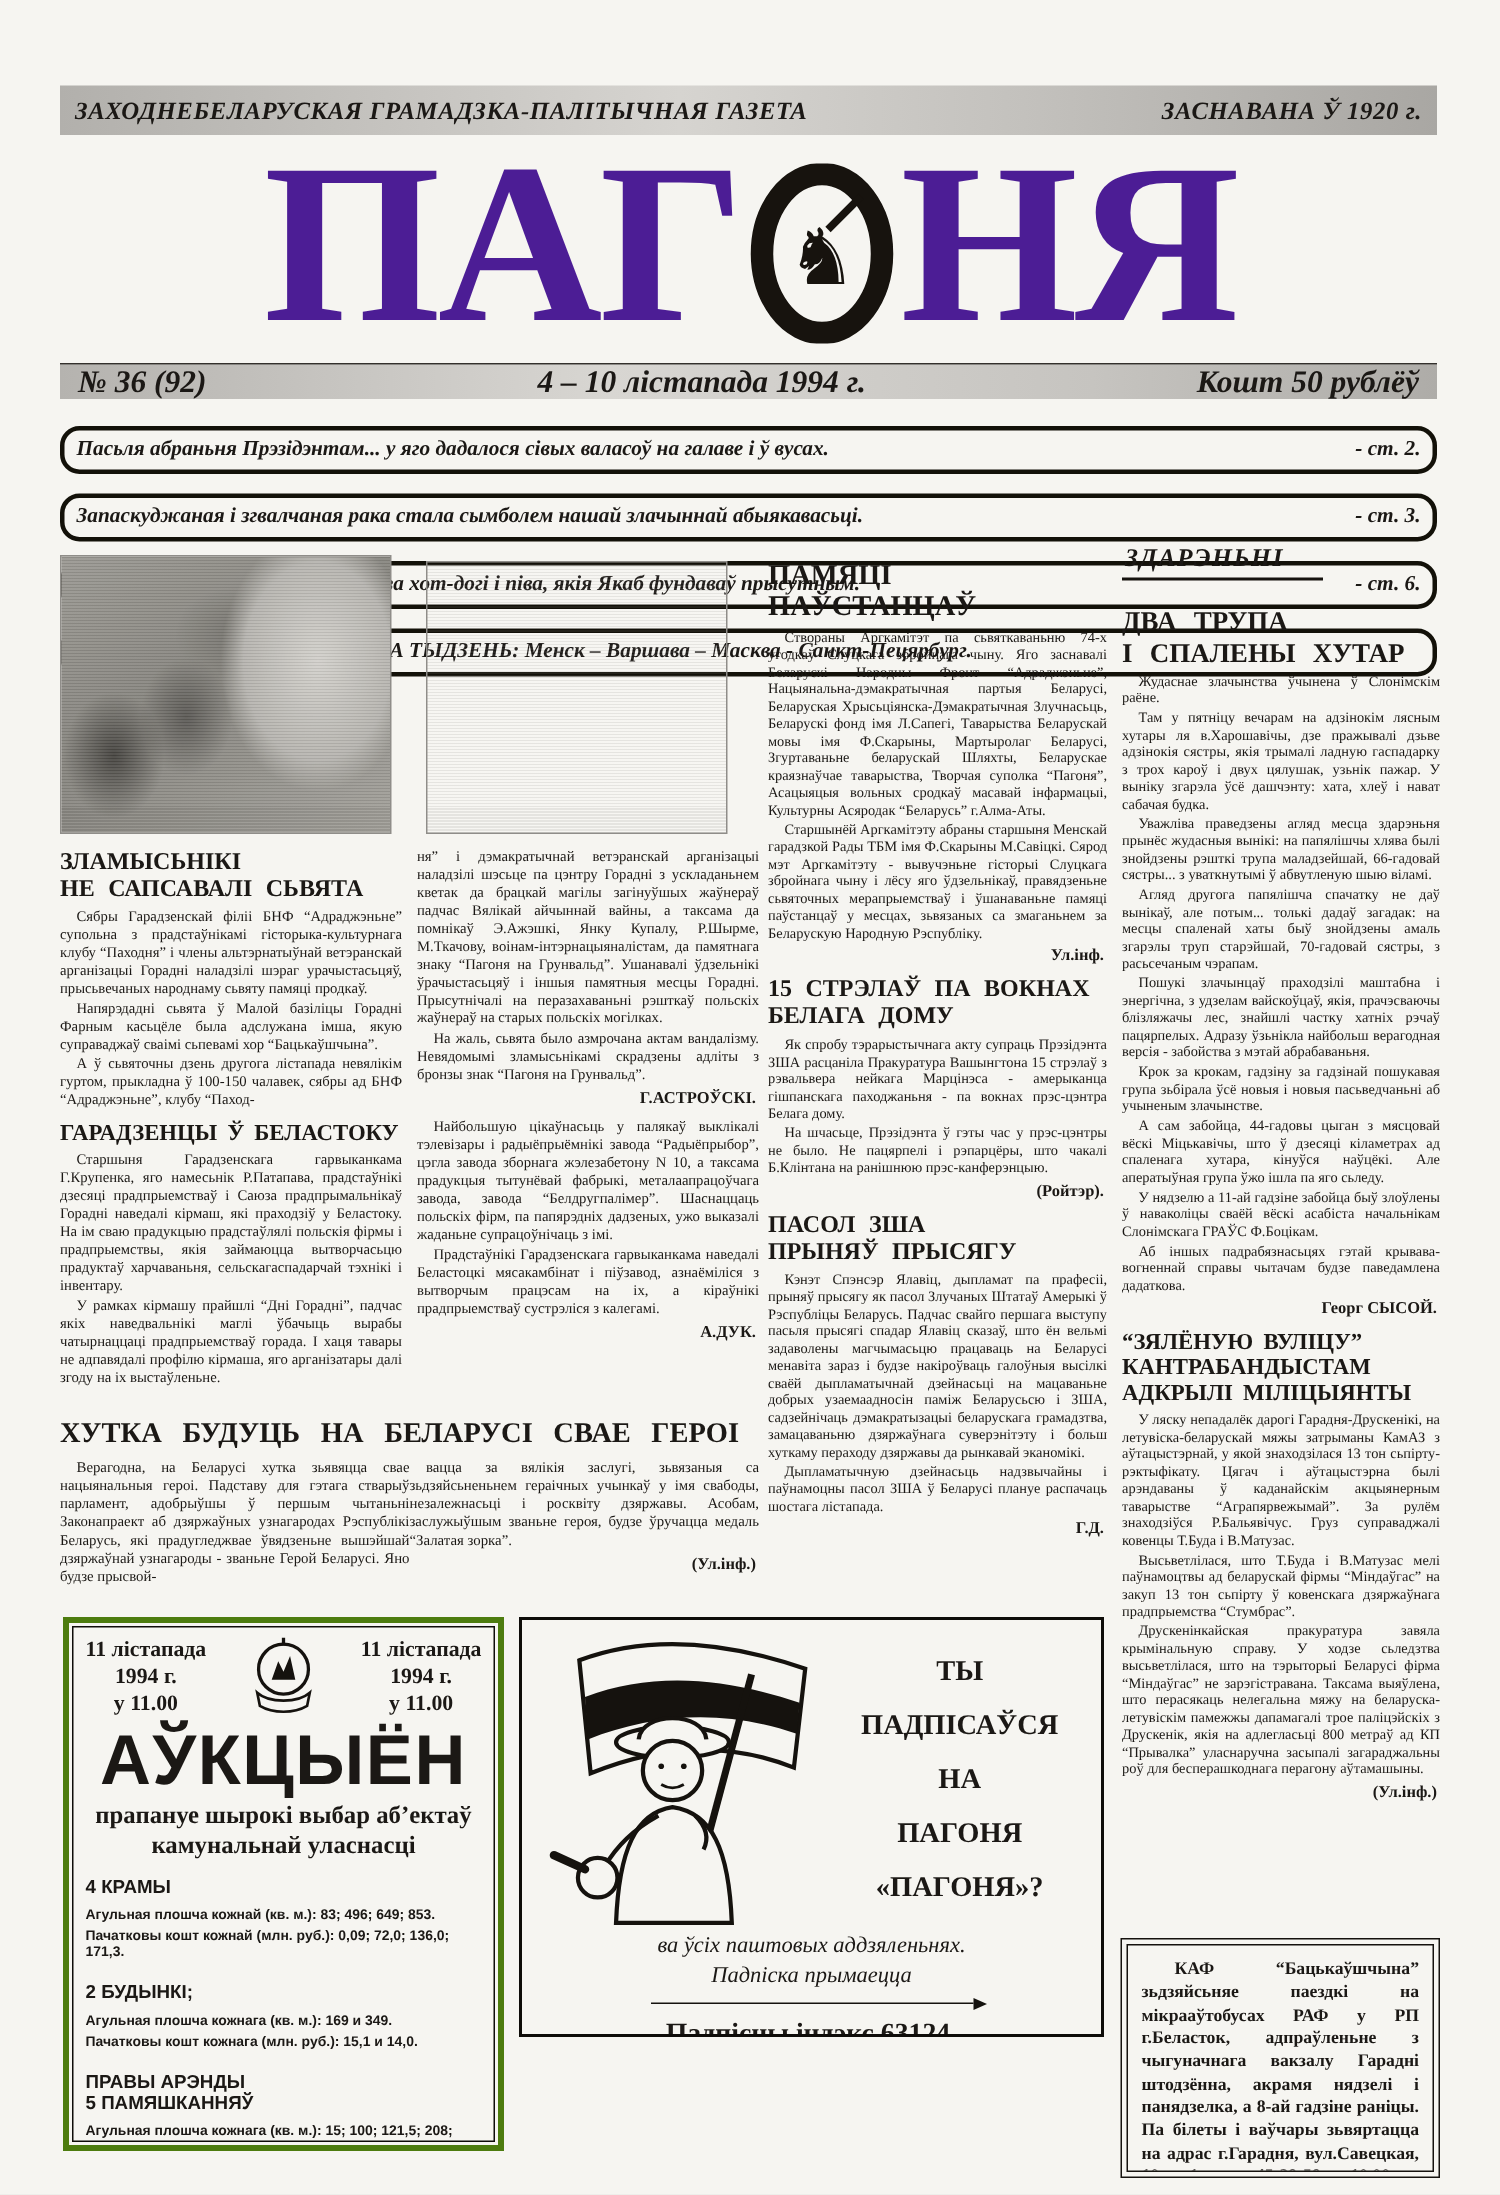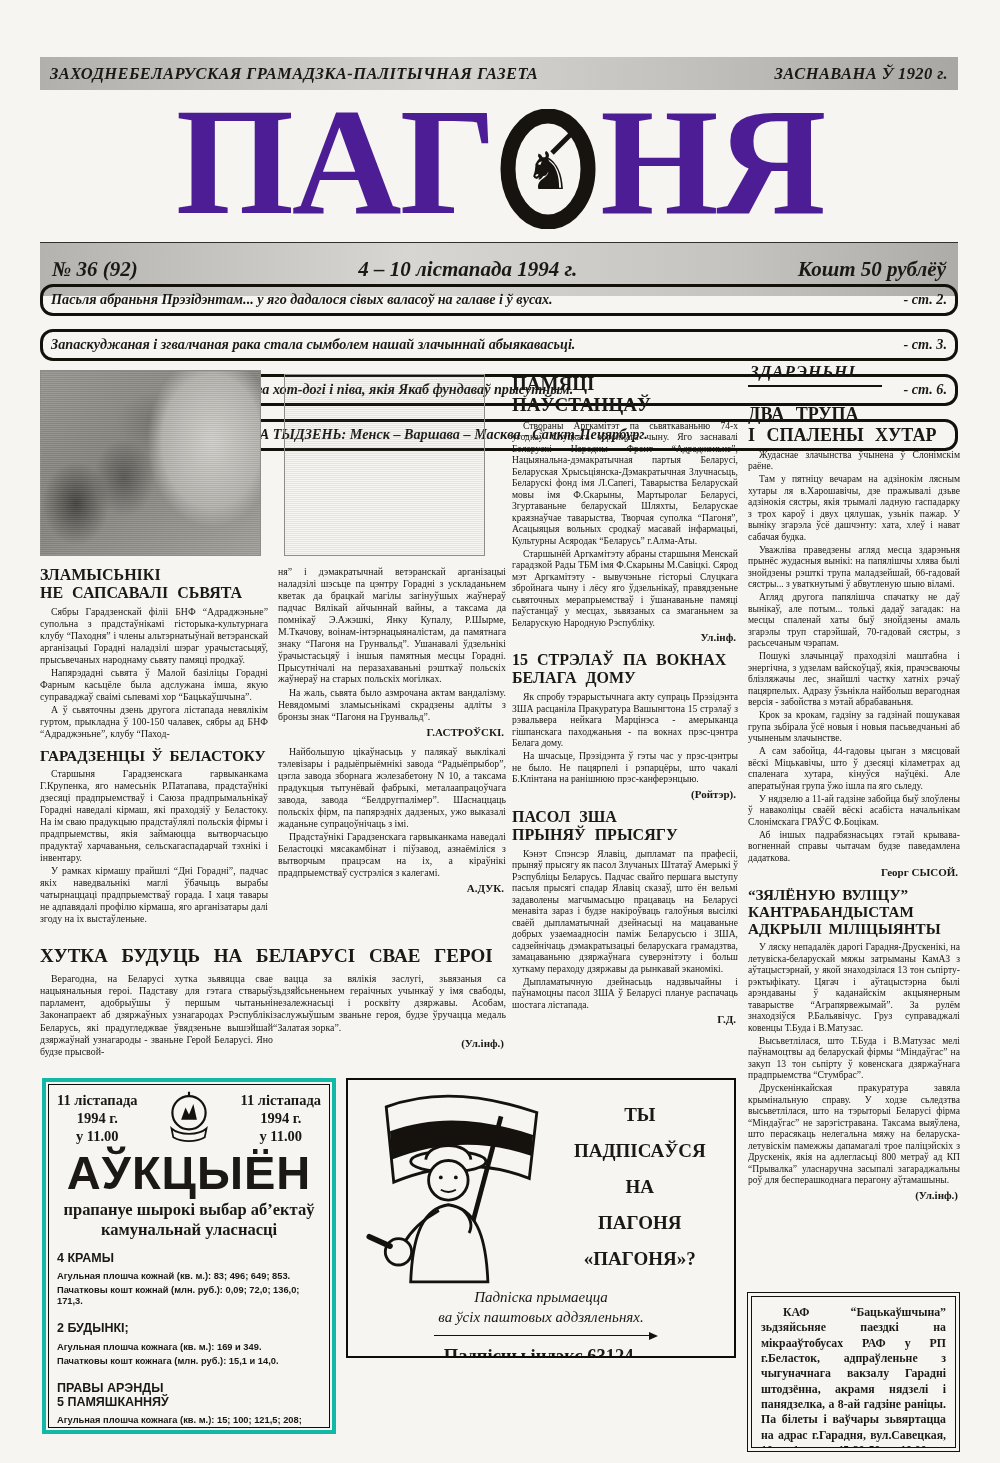--- a/index.html
+++ b/index.html
@@ -12,21 +12,21 @@
     display:flex;justify-content:space-between;align-items:center;padding:0 10px;box-sizing:border-box;
     font-style:italic;font-weight:bold;font-size:16.5px;letter-spacing:.4px;}
 
   
   .masthead{position:absolute;top:86px;left:0;width:100%;display:flex;justify-content:center;align-items:center;}
   .mast-letters{font-family:Liberation Serif, serif;font-weight:bold;font-size:152px;line-height:1;
     letter-spacing:-2px;color:#4c1d95;}
   .mast-o{margin:14px 4px 0 6px;display:block;}
 
   
-  .dateline{position:absolute;left:40px;right:42px;top:242px;height:54px;
+  .dateline{position:absolute;left:40px;right:42px;top:242px;height:24px;
     background:linear-gradient(90deg,#b5b3af 0%,#d8d6d2 40%,#c6c4c0 75%,#aeaca8 100%);
     border-top:1.5px solid #33302c;display:flex;justify-content:space-between;align-items:center;
     padding:0 12px;box-sizing:border-box;font-style:italic;font-weight:bold;font-size:21px;}
 
   
   .teasers{position:absolute;left:40px;right:42px;top:284px;display:flex;gap:13px;flex-direction:column;}
   .teaser{flex:1;border:3.5px solid #131109;border-radius:13px;padding:4px 8px 5px;box-sizing:border-box;
     height:86px;font-style:italic;font-weight:600;font-size:14.2px;line-height:1.2;text-align:justify;overflow:hidden;}
   .teaser.bold{font-weight:bold;}
   .teaser .pg{font-weight:bold;float:right;}
@@ -64,21 +64,21 @@
     linear-gradient(180deg,#aeaca7 0%,#9b9993 35%,#8b8984 60%,#b1afaa 78%,#a19f99 100%);}
 
   
   .heroes{position:absolute;left:40px;top:944px;width:466px;height:132px;overflow:hidden;font-size:9.9px;line-height:1.24;}
   .heroes-title{font-weight:bold;font-size:19px;word-spacing:9px;margin:0 0 5px;}
   .heroes-cols{display:flex;gap:0;}
   .heroes-cols>div{flex:1;}
   .heroes p{margin:0;text-align:justify;text-indent:11px;}
 
   
-  .auction{position:absolute;left:42px;top:1078px;width:294px;height:356px;border:4px solid #14b8a6;
+  .auction{position:absolute;left:42px;top:1078px;width:294px;height:356px;border:4px solid #4d7c0f;
     box-sizing:border-box;padding:2px;}
   .auction-in{border:1.5px solid #0e0c09;height:100%;box-sizing:border-box;padding:5px 8px;overflow:hidden;}
   .auc-head{display:flex;justify-content:space-between;align-items:center;}
   .auc-date{font-weight:bold;font-size:14.5px;text-align:center;line-height:1.25;}
   .auc-title{font-family:"Liberation Sans",sans-serif;font-weight:bold;font-size:47px;text-align:center;
     letter-spacing:1px;margin:2px 0 0;line-height:1.05;}
   .auc-sub{font-weight:bold;font-size:16.5px;text-align:center;line-height:1.2;margin:3px 0 2px;}
   .auc-item{display:flex;gap:6px;margin-top:6px;flex-direction:column;}
   .auc-label{width:112px;font-family:"Liberation Sans",sans-serif;font-weight:bold;font-size:12.5px;
     line-height:1.15;padding-top:5px;box-sizing:border-box;}
@@ -313,22 +313,22 @@
       </svg>
       <div class="sub-words">
         <div>ТЫ</div>
         <div>ПАДПІСАЎСЯ</div>
         <div>НА</div>
         <div>ПАГОНЯ</div>
         <div>«ПАГОНЯ»?</div>
       </div>
     </div>
     <div class="sub-note">
+      <div>ва ўсіх паштовых аддзяленьнях.</div>
       <div>Падпіска прымаецца</div>
-      <div>ва ўсіх паштовых аддзяленьнях.</div>
     </div>
     <div class="swoosh"></div>
     <div class="sub-price">Падпісны індэкс 63124.</div>
     <div class="sub-price">Кошт на месяц - 500 рублёў,</div>
     <div class="sub-price">на квартал - 1500 рублёў,</div>
     <div class="sub-price">на паўгоддзе - 3000 рублёў.</div>
   </div>
 
   <div class="kaf">
     <div class="kaf-in">

